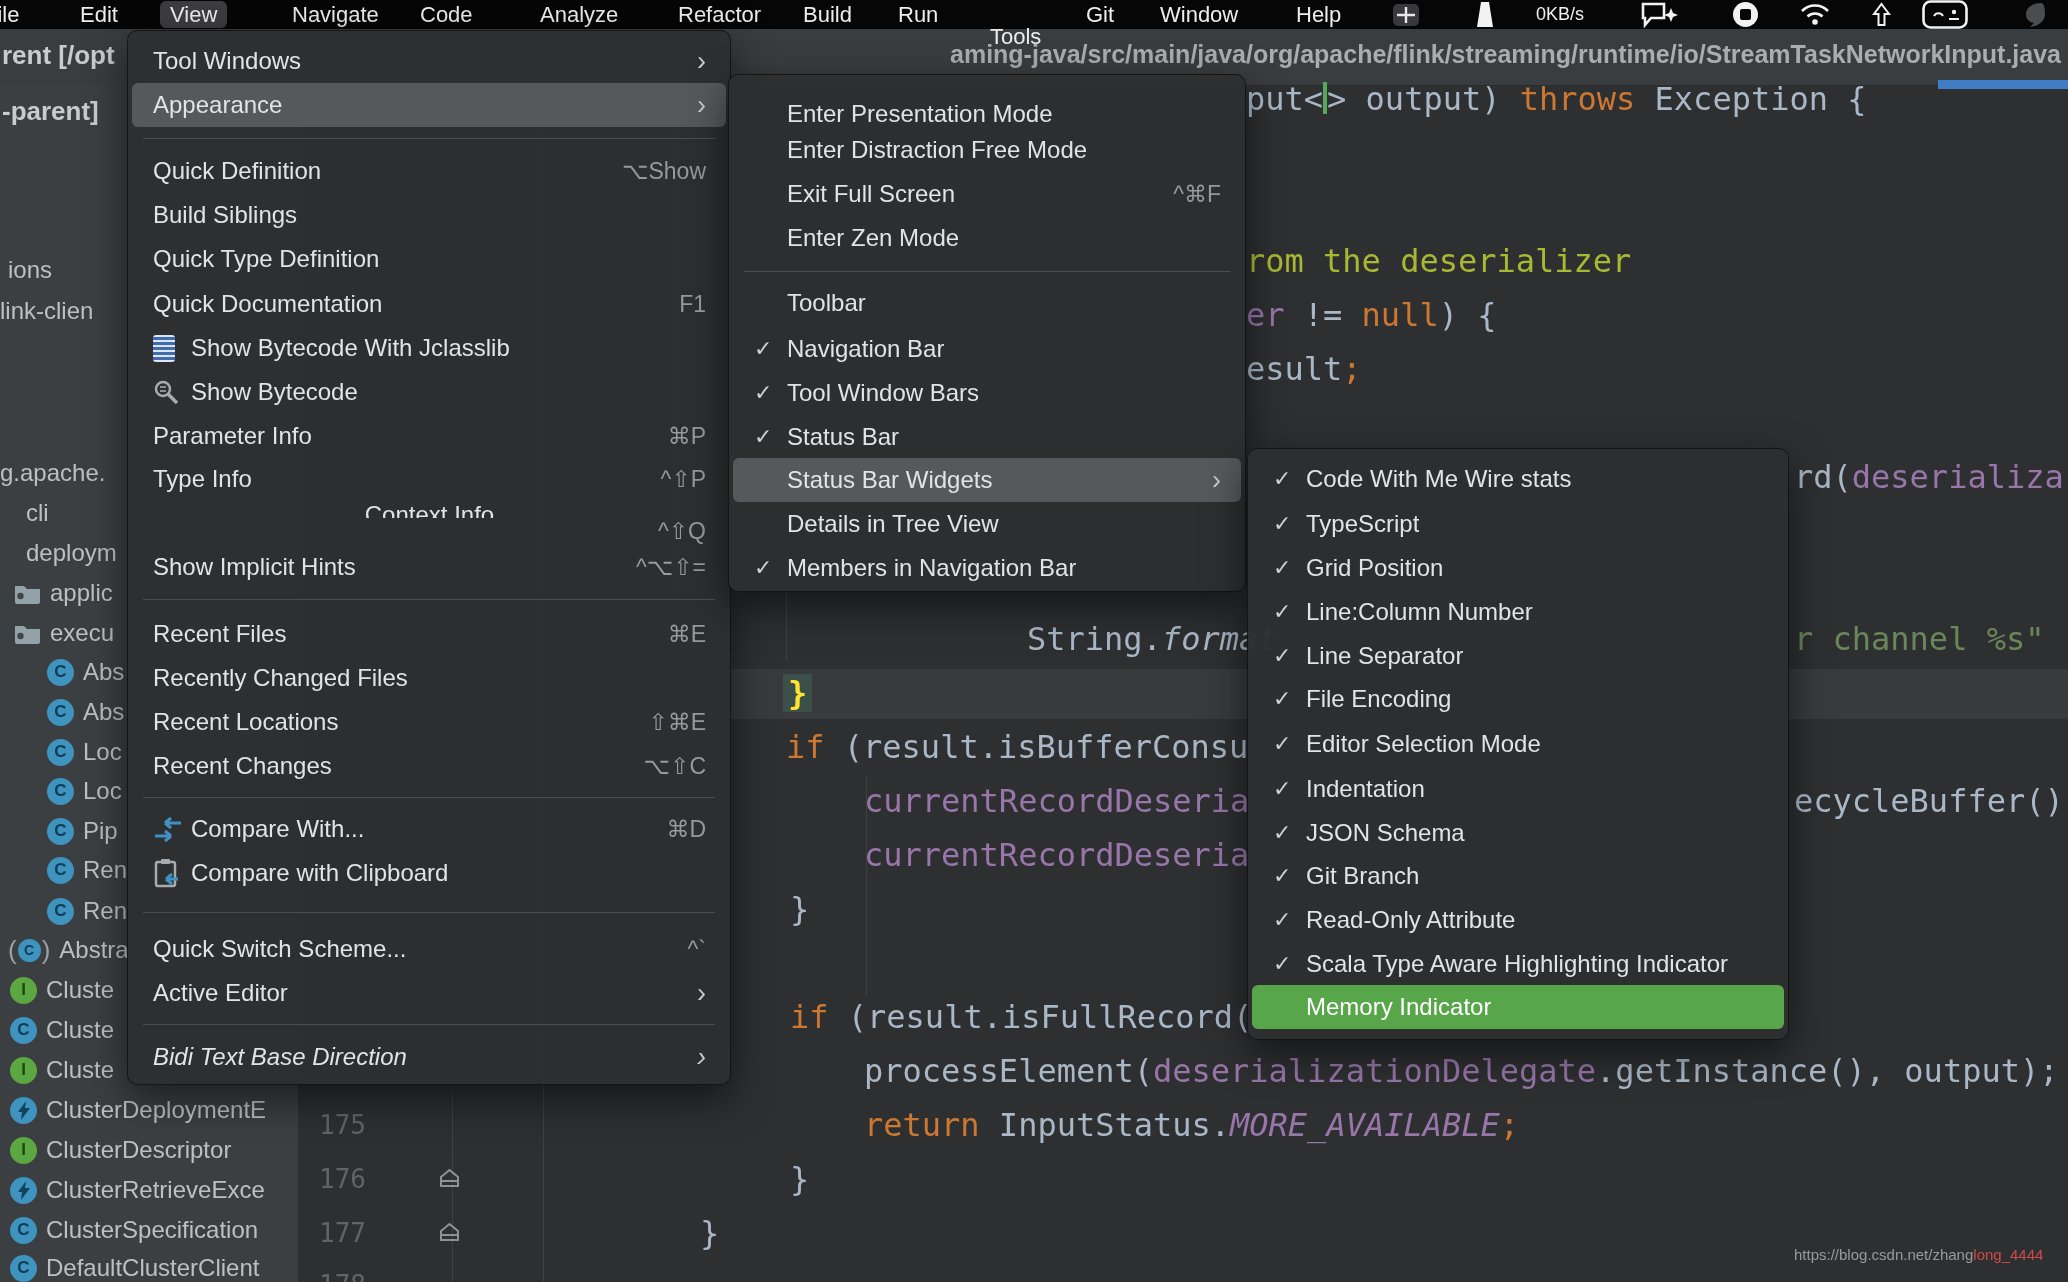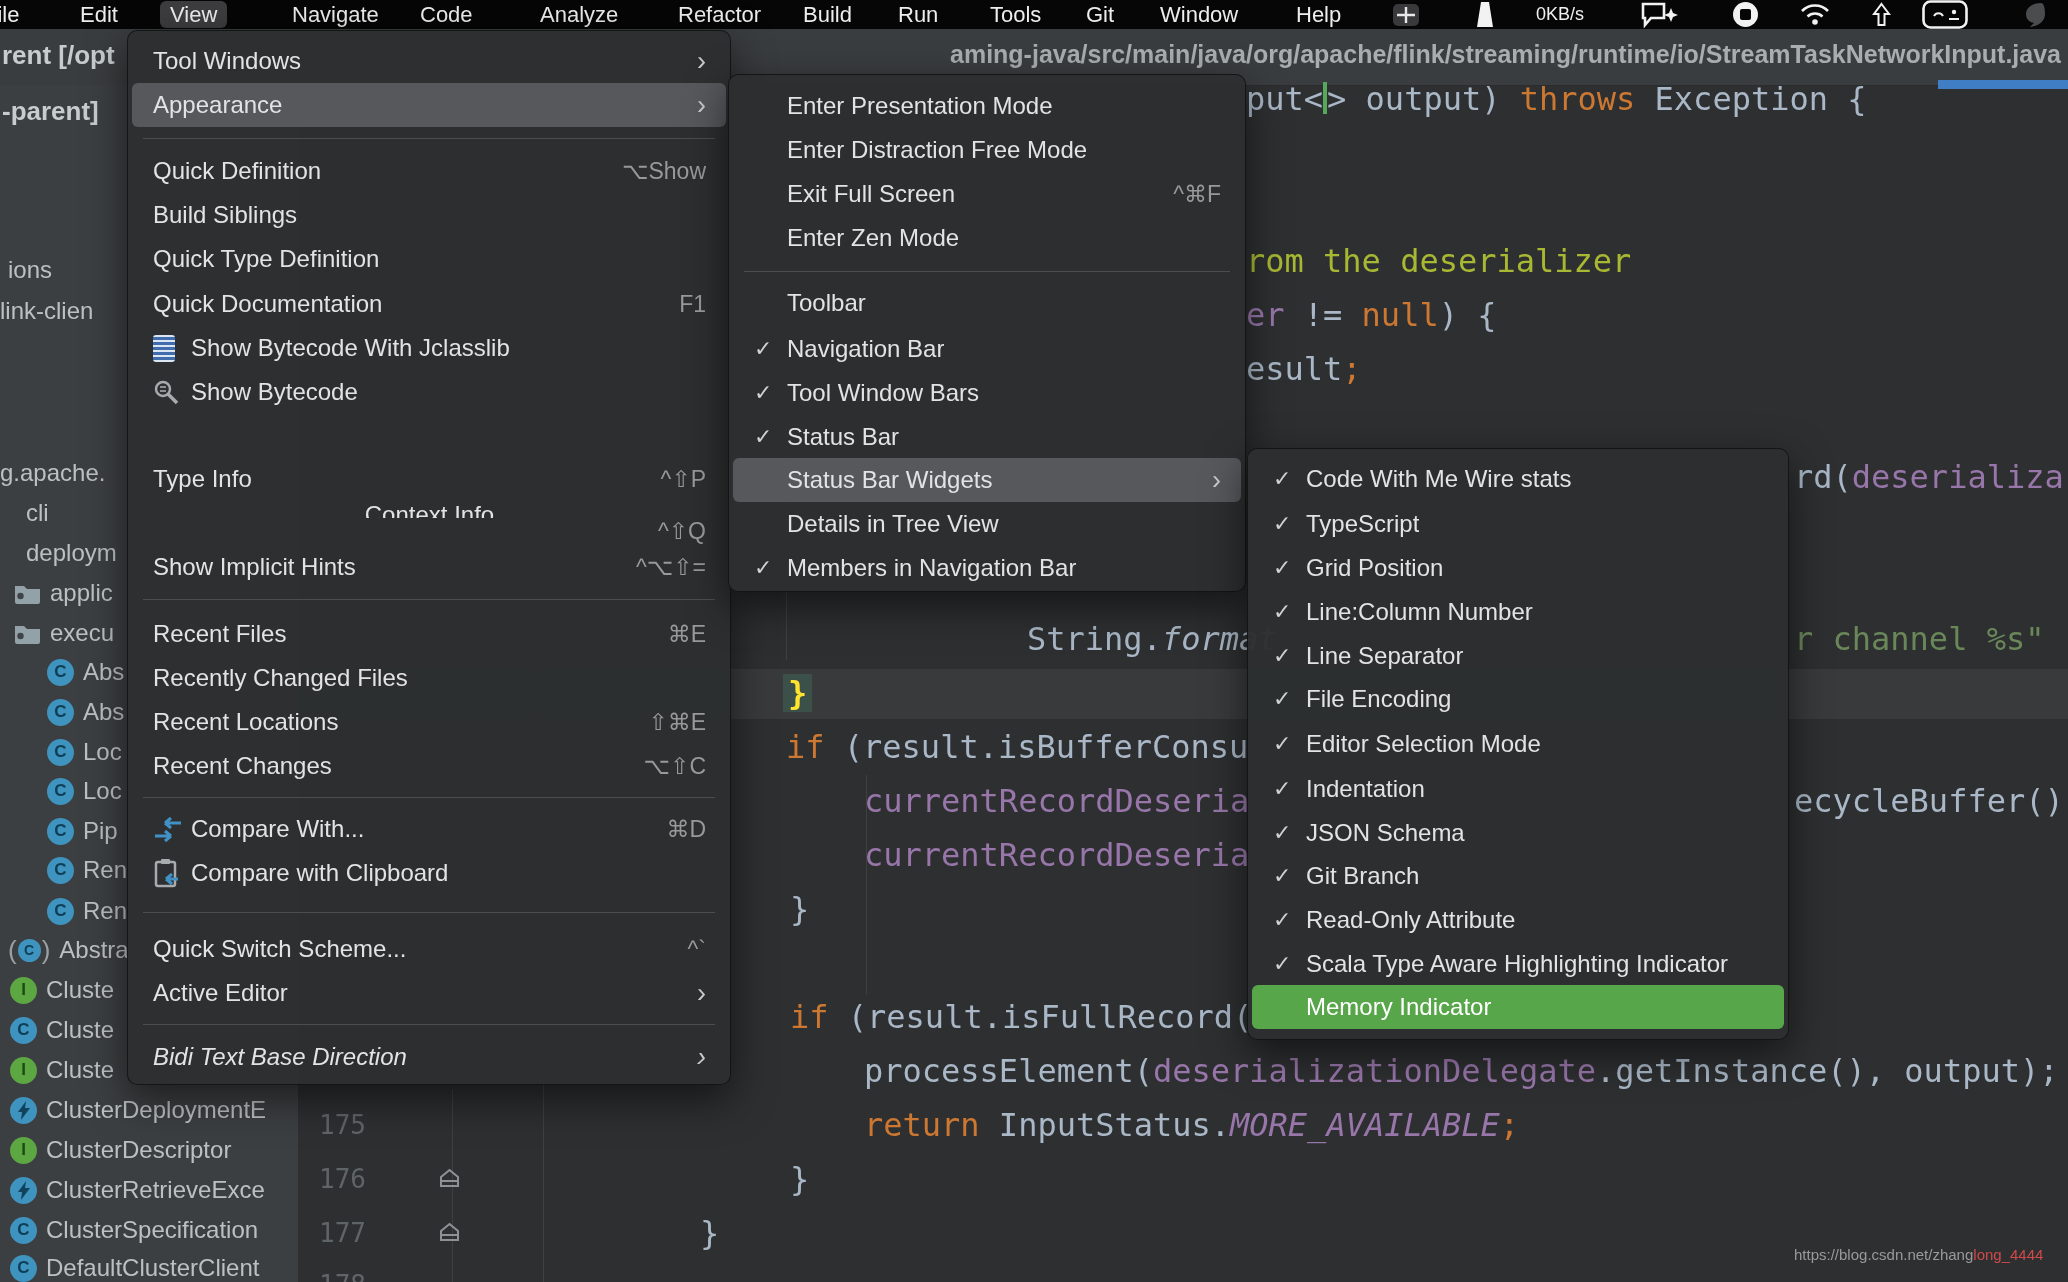--- a/index.html
+++ b/index.html
@@ -88,21 +88,21 @@
   <div class="menubar">
       <div class="mb-item" style="left: -26px;">File</div>
       <div class="mb-item" style="left: 70px;">Edit</div>
       <div class="mb-item hl" style="left: 160px;">View</div>
       <div class="mb-item" style="left: 282px;">Navigate</div>
       <div class="mb-item" style="left: 410px;">Code</div>
       <div class="mb-item" style="left: 530px;">Analyze</div>
       <div class="mb-item" style="left: 668px;">Refactor</div>
       <div class="mb-item" style="left: 793px;">Build</div>
       <div class="mb-item" style="left: 888px;">Run</div>
-      <div class="mb-item" style="left: 980px;">Tools</div>
+      <div class="mb-item" style="left: 980px; margin-top: 22px;">Tools</div>
       <div class="mb-item" style="left: 1076px;">Git</div>
       <div class="mb-item" style="left: 1150px;">Window</div>
       <div class="mb-item" style="left: 1286px;">Help</div>
       <div class="mb-ico" style="left: 1392px;">
         <svg width="28" height="24" viewBox="0 0 28 24">
           <rect x="1" y="1" width="26" height="22" rx="5" fill="#39393c"></rect>
           <path d="M14 4 v16 M5 12 h18" stroke="#e8e8e8" stroke-width="2.4"></path>
         </svg>
       </div>
       <div class="mb-ico" style="left: 1474px;">
@@ -366,20 +366,24 @@
         <span class="micon">
           <svg width="27" height="27" viewBox="0 0 27 27">
             <circle cx="10" cy="10" r="7" fill="none" stroke="#a7abad" stroke-width="2.5"></circle>
             <line x1="15" y1="15" x2="24" y2="24" stroke="#a7abad" stroke-width="3.5"></line>
             <line x1="7" y1="8" x2="13" y2="8" stroke="#a7abad" stroke-width="1.6"></line>
             <line x1="7" y1="12" x2="13" y2="12" stroke="#a7abad" stroke-width="1.6"></line>
           </svg>
         </span>
         <span class="mlabel">Show Bytecode</span>
       </div>
+      <div class="mrow" style="top: 383px;">
+        <span class="mlabel">Parameter Info</span>
+        <span class="msc">⌘P</span>
+      </div>
       <div class="mrow" style="top: 426px;">
         <span class="mlabel">Type Info</span>
         <span class="msc">^⇧P</span>
       </div>
       <div class="mrow" style="top: 470px; flex-direction: column;">
         <span class="mlabel">Context Info</span>
         <span class="msc">^⇧Q</span>
       </div>
       <div class="mrow" style="top: 514px;">
         <span class="mlabel">Show Implicit Hints</span>
@@ -431,21 +435,21 @@
         <span class="mlabel">Active Editor</span>
         <span class="marr">›</span>
       </div>
       <div class="mdiv" style="top: 993px;"></div>
       <div class="mrow" style="top: 1004px; font-style: italic;">
         <span class="mlabel">Bidi Text Base Direction</span>
         <span class="marr">›</span>
       </div>
     </div>
   <div id="menu-appearance" class="menu" style="left: 728px; top: 74px; width: 516px; height: 516px;">
-      <div class="mrow" style="top: 9px;">
+      <div class="mrow" style="top: 9px; align-items: flex-end;">
         <span class="mcheck"></span>
         <span class="mlabel">Enter Presentation Mode</span>
       </div>
       <div class="mrow" style="top: 53px;">
         <span class="mcheck"></span>
         <span class="mlabel">Enter Distraction Free Mode</span>
       </div>
       <div class="mrow" style="top: 97px;">
         <span class="mcheck"></span>
         <span class="mlabel">Exit Full Screen</span>

